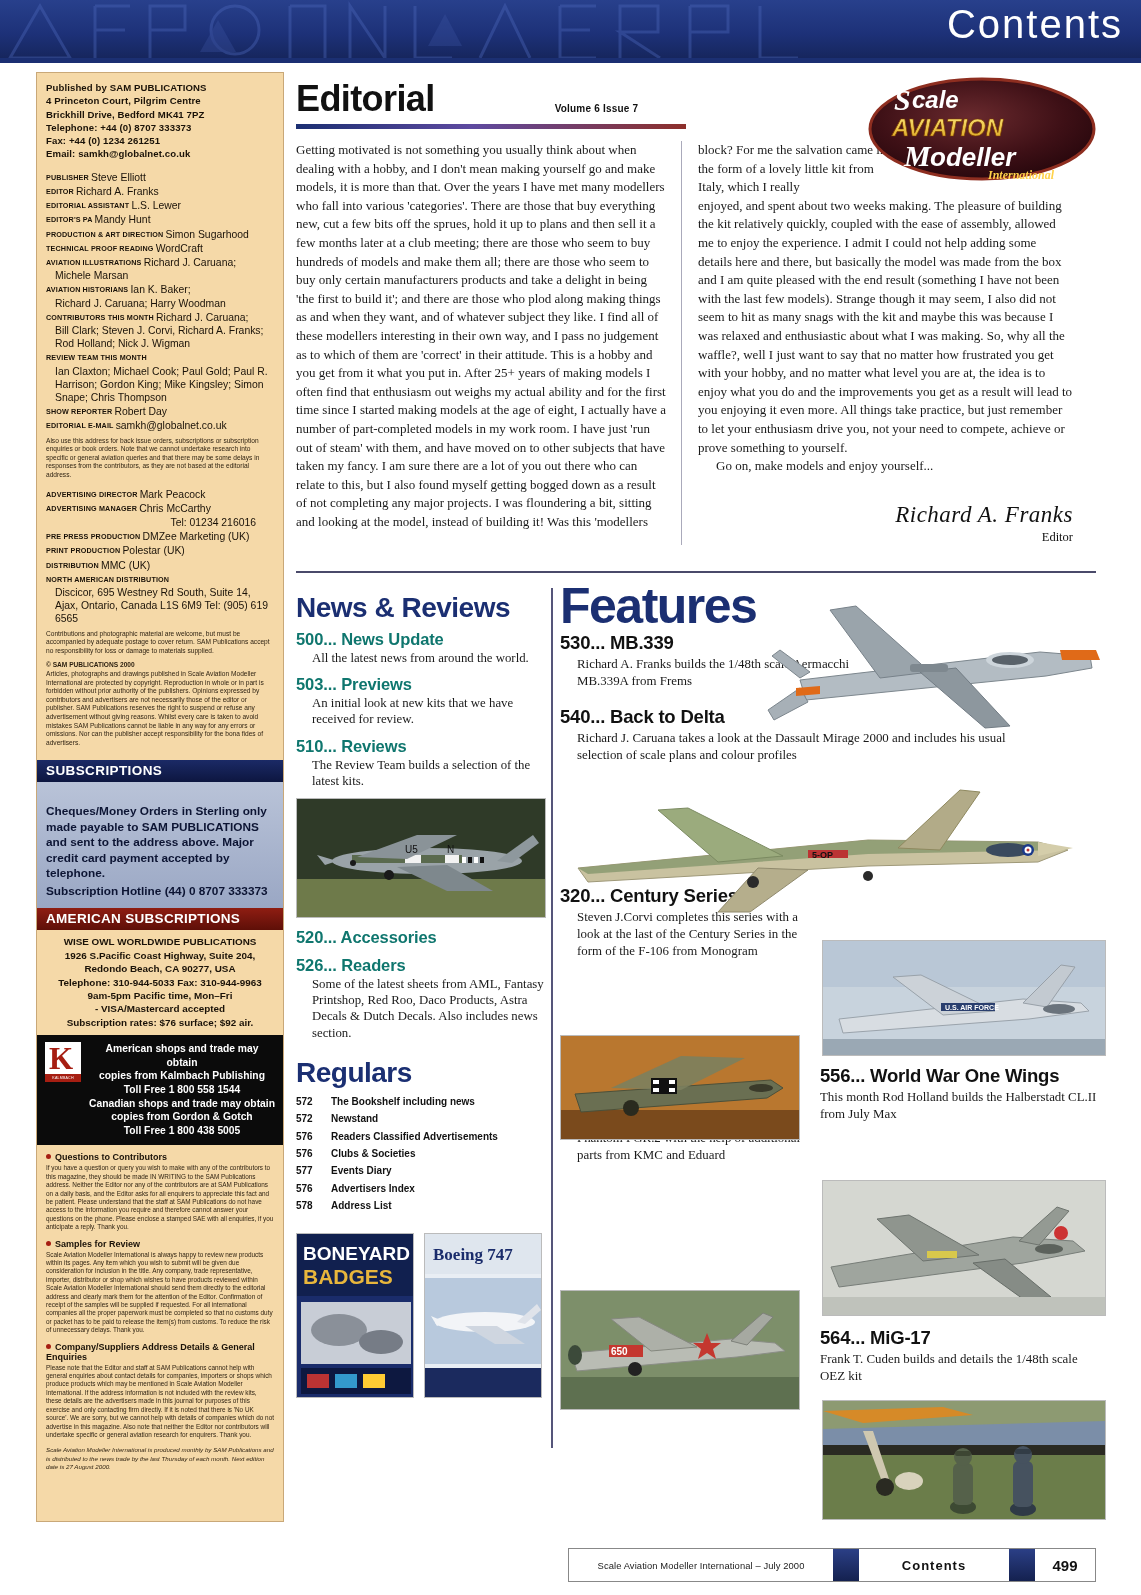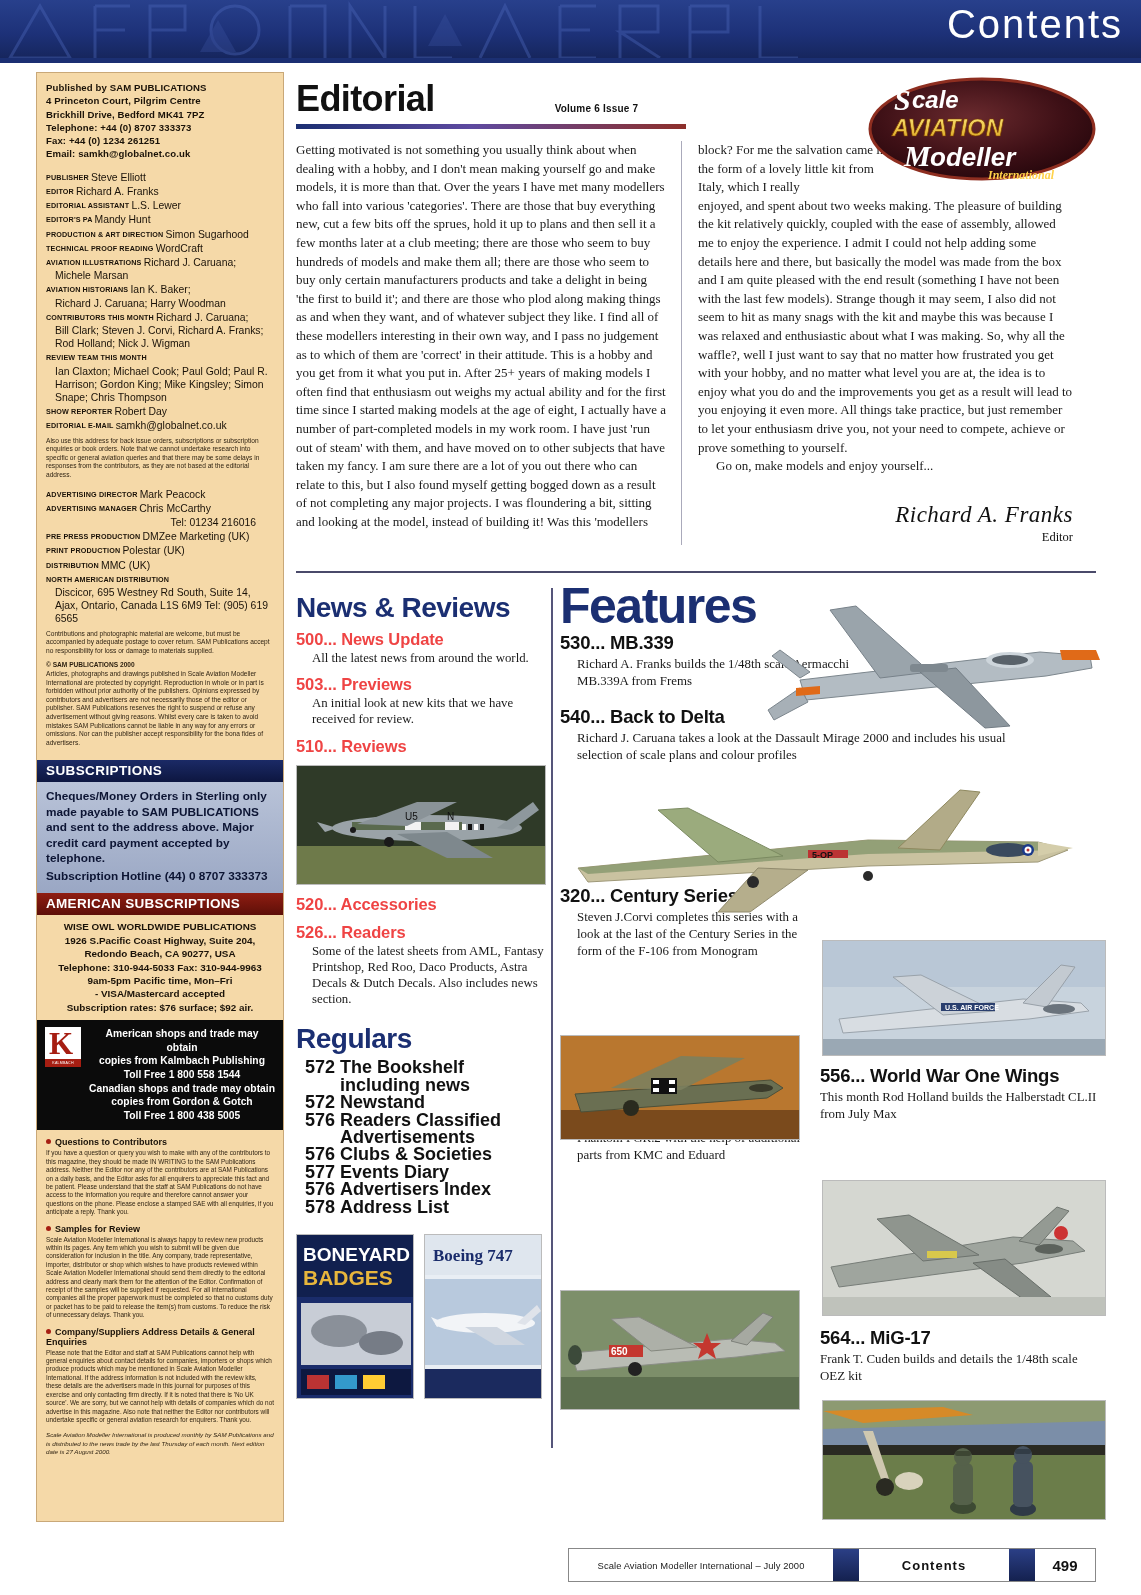--- a/index.html
+++ b/index.html
@@ -55,21 +55,21 @@
 
   
   .bar-subs {
     margin-top: 7px;
     background: linear-gradient(180deg,#1b2a66,#0d1640);
     color: #fff; font-size: 13.5px; font-weight: bold;
     letter-spacing: .4px; padding: 3px 9px 4px 9px;
   }
   .panel-subs {
     background: linear-gradient(180deg,#b9c3d8,#9aa7c4);
-    color: #0c1433; padding: 7px 9px 9px 9px;
+    color: #0c1433; padding: 22px 9px 9px 9px;
     font-size: 11.8px; line-height: 15.5px; font-weight: 600;
   }
   .panel-subs b { font-weight: bold; }
   .bar-amer {
     background: linear-gradient(180deg,#8f1d12,#5e0f08);
     color: #fff; font-size: 13.5px; font-weight: bold;
     letter-spacing: .3px; padding: 3px 9px 4px 9px;
   }
   .panel-amer {
     background: #f5d9a8; color: #1a1208; text-align: center;
@@ -153,35 +153,35 @@
 
   
   .news-col { position: absolute; left: 296px; top: 592px; width: 252px; }
   .col-head {
     font-family: "Liberation Sans", sans-serif; font-weight: bold;
     font-size: 28px; color: #1b2f72; letter-spacing: -.5px; margin-bottom: 6px;
   }
   .ent { margin-bottom: 9px; }
   .ent-t {
     font-family: "Liberation Sans", sans-serif; font-weight: bold;
-    font-size: 16.5px; color: #ef4444; letter-spacing: -.1px;
+    font-size: 16.5px; color: #0f766e; letter-spacing: -.1px;
   }
   .ent-d {
     font-size: 12.8px; line-height: 16.2px; color: #1a1a1a;
     padding-left: 16px; margin-top: 1px;
   }
   .reg-head {
     font-family: "Liberation Sans", sans-serif; font-weight: bold;
     font-size: 28px; color: #1b2f72; letter-spacing: -.5px;
     margin-top: 16px; margin-bottom: 4px;
   }
   .reg-row {
     font-family: "Liberation Sans", sans-serif; font-weight: bold;
-    font-size: 18px; color: #111; line-height: 17.4px;
-    display: flex; gap: 9px; margin-left: 9px;
+    font-size: 10px; color: #111; line-height: 17.4px;
+    display: flex; gap: 9px;
   }
   .reg-pg { width: 26px; flex: 0 0 26px; }
 
   
   .feat-col { position: absolute; left: 560px; top: 580px; width: 540px; }
   .feat-head {
     font-family: "Liberation Sans", sans-serif; font-weight: bold;
     font-size: 50px; color: #1b2f72; letter-spacing: -1.5px;
     line-height: 52px;
   }
@@ -395,20 +395,21 @@
       <span>Previews</span>
     </div>
     <div class="ent-d">An initial look at new kits that we have received for review.</div>
   </div>
 
   <div class="ent">
     <div class="ent-t">
       <span>510...</span>
       <span>Reviews</span>
     </div>
+    <div class="ent-d">The Review Team builds a selection of the latest kits.</div>
   </div>
 
   <div class="photo" style="position:relative;width:250px;height:120px;margin:6px 0 10px 0;">
     <svg viewBox="0 0 250 120" width="250" height="120" preserveAspectRatio="none">
       <rect width="250" height="120" fill="#2f3a28"></rect>
       <rect y="80" width="250" height="40" fill="#6e7a4a"></rect>
       <g>
         <ellipse cx="130" cy="62" rx="95" ry="13" fill="#9aa3a8"></ellipse>
         <path d="M40 62 L20 56 L28 66 Z" fill="#9aa3a8"></path>
         <rect x="55" y="56" width="110" height="8" fill="#5a6a4e"></rect>

